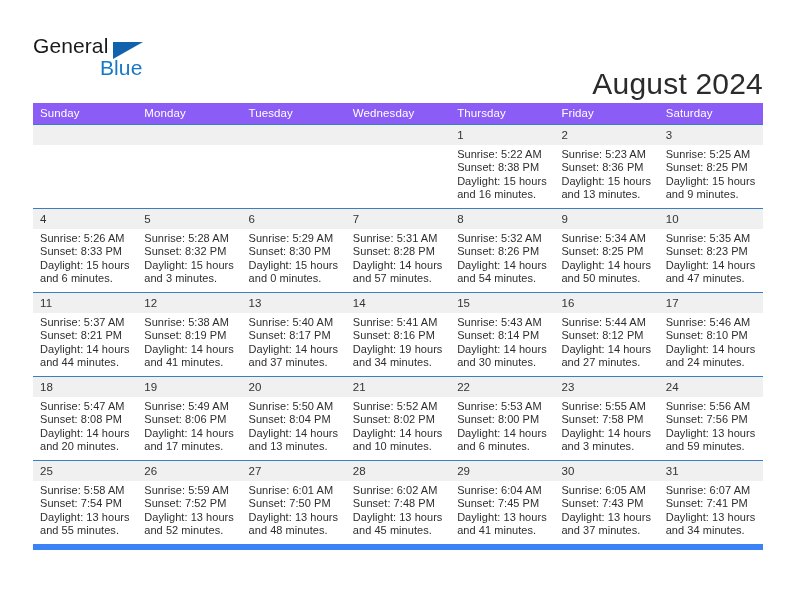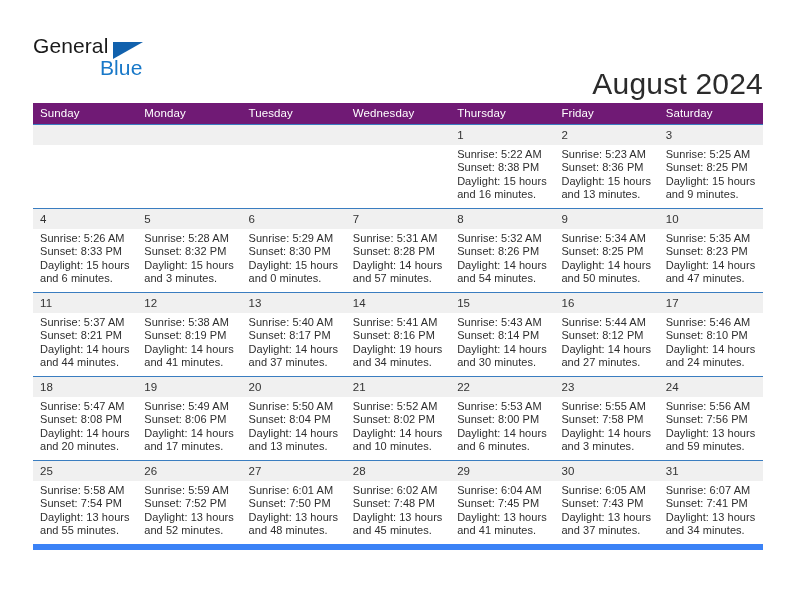--- a/index.html
+++ b/index.html
@@ -94,21 +94,21 @@
     left: 33px;
     top: 103px;
     width: 730px;
   }
   table.cal {
     border-collapse: collapse;
     table-layout: fixed;
     width: 730px;
   }
   table.cal th {
-    background: #701a75;
+    background: #8b5cf6;
     color: #ffffff;
     font-size: 11.5px;
     font-weight: normal;
     text-align: left;
     padding: 4px 0 5px 7px;
     height: 12px;
     letter-spacing: 0.1px;
   }
   table.cal td {
     width: 104.28px;

